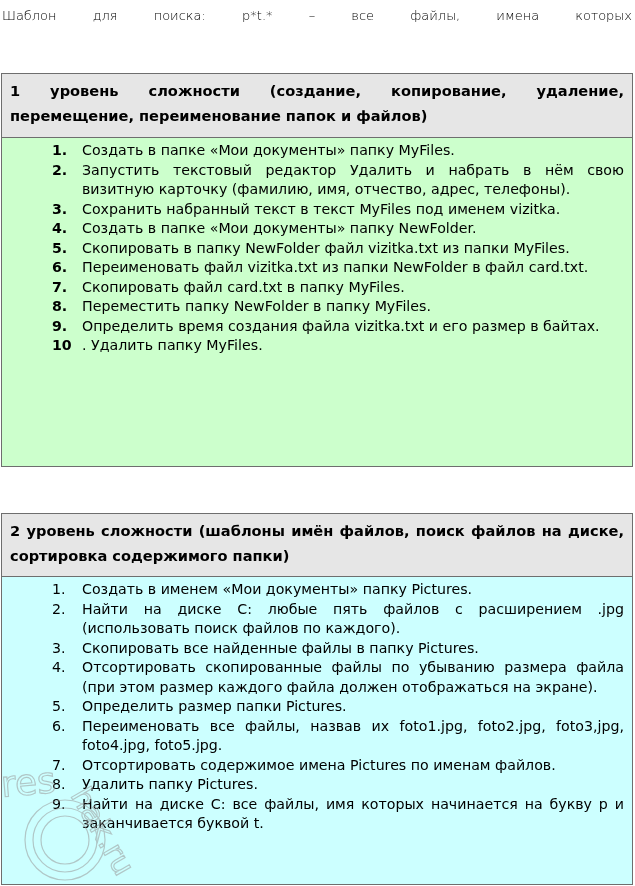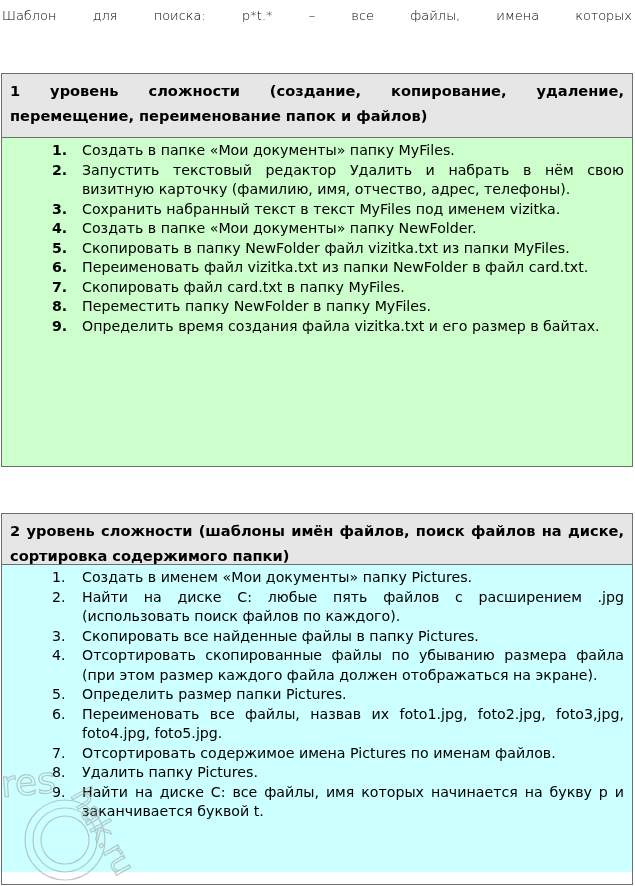--- a/index.html
+++ b/index.html
@@ -5,21 +5,21 @@
   html, body { margin: 0; padding: 0; background: #ffffff; }
   body { width: 635px; height: 886px; position: relative; overflow: hidden; font-family: "DejaVu Sans", sans-serif; color: #000; }
   .intro { position: absolute; left: 2px; top: 0; width: 630px; font-family: "DejaVu Sans", sans-serif; font-size: 13px; line-height: 32px; text-align: justify; text-align-last: left; font-weight: 300; letter-spacing: 0; }
   .intro .l1 { display: block; text-align: justify; text-align-last: justify; }
   .intro b { font-weight: bold; font-style: italic; }
   .box { position: absolute; left: 1px; width: 630px; border: 1.5px solid #6e6e6e; }
   .box1 { top: 73px; height: 392px; }
   .box2 { top: 513px; height: 370px; }
   .box-header { background: #e6e6e6; border-bottom: 1.5px solid #6e6e6e; padding: 4px 8px 0 8px; font-family: "DejaVu Sans", sans-serif; font-weight: bold; font-size: 14.6px; line-height: 25px; text-align: justify; box-sizing: border-box; }
   .box1 .box-header { height: 64px; }
-  .box2 .box-header { height: 51px; }
+  .box2 .box-header { height: 63px; }
   .box1 .box-body { background: #ccffcc; height: calc(100% - 64px); }
   .box2 .box-body { background: #ccffff; height: calc(100% - 63px); }
   .box-body ol { list-style: none; margin: 0; padding: 3px 8px 0 0; }
   .box-body li { position: relative; padding-left: 80px; font-family: "DejaVu Sans", sans-serif; font-size: 14.2px; line-height: 19.5px; text-align: justify; }
   .box-body li .num { position: absolute; left: 50px; top: 0; }
   .box1 li .num { font-weight: bold; }
   .box1 li.ten .num { left: 50px; }
   .box-body li b { font-weight: normal; }
   .watermark { position: absolute; left: 0; top: 735px; width: 150px; height: 150px; pointer-events: none; opacity: 0.55; }
 </style>
@@ -36,20 +36,21 @@
     <ol>
         <li><span class="num">1.</span><span>Создать в папке </span><b>«Мои документы»</b><span> папку </span><b>MyFiles.</b></li>
         <li><span class="num">2.</span><span>Запустить текстовый редактор </span><b>Удалить</b><span> и набрать в нём свою </span><b>визитную карточку</b><span> (фамилию, имя, отчество, адрес, телефоны).</span></li>
         <li><span class="num">3.</span><b>Сохранить</b><span> набранный текст в текст </span><b>MyFiles</b><span> под именем </span><b>vizitka</b><span>.</span></li>
         <li><span class="num">4.</span><b>Создать</b><span> в папке «Мои документы» папку </span><b>NewFolder</b><span>.</span></li>
         <li><span class="num">5.</span><b>Скопировать</b><span> в папку </span><b>NewFolder</b><span> файл </span><b>vizitka.txt</b><span> из папки </span><b>MyFiles</b><span>.</span></li>
         <li><span class="num">6.</span><b>Переименовать</b><span> файл </span><b>vizitka.txt</b><span> из папки </span><b>NewFolder</b><span> в файл </span><b>card.txt</b><span>.</span></li>
         <li><span class="num">7.</span><b>Скопировать</b><span> файл </span><b>card.txt</b><span> в папку </span><b>MyFiles</b><span>.</span></li>
         <li><span class="num">8.</span><b>Переместить</b><span> папку </span><b>NewFolder</b><span> в папку </span><b>MyFiles</b><span>.</span></li>
         <li><span class="num">9.</span><span>Определить </span><b>время создания</b><span> файла </span><b>vizitka.txt</b><span> и его </span><b>размер</b><span> в байтах.</span></li>
+        <li class="ten"><span class="num">10</span><span>. </span><b>Удалить</b><span> папку </span><b>MyFiles</b><span>.</span></li>
       </ol>
   </div>
 </div>
 
 <div class="box box2">
   <div class="box-header">2 уровень сложности (шаблоны имён файлов, поиск файлов на диске, сортировка содержимого папки)</div>
   <div class="box-body">
     <ol>
         <li><span class="num">1.</span><b>Создать</b><span> в именем </span><b>«Мои документы»</b><span> папку </span><b>Pictures.</b></li>
         <li><span class="num">2.</span><b>Найти</b><span> на диске </span><b>C:</b><span> любые </span><b>пять</b><span> файлов с расширением </span><b>.jpg</b><span> (использовать поиск файлов </span><b>по каждого</b><span>).</span></li>

